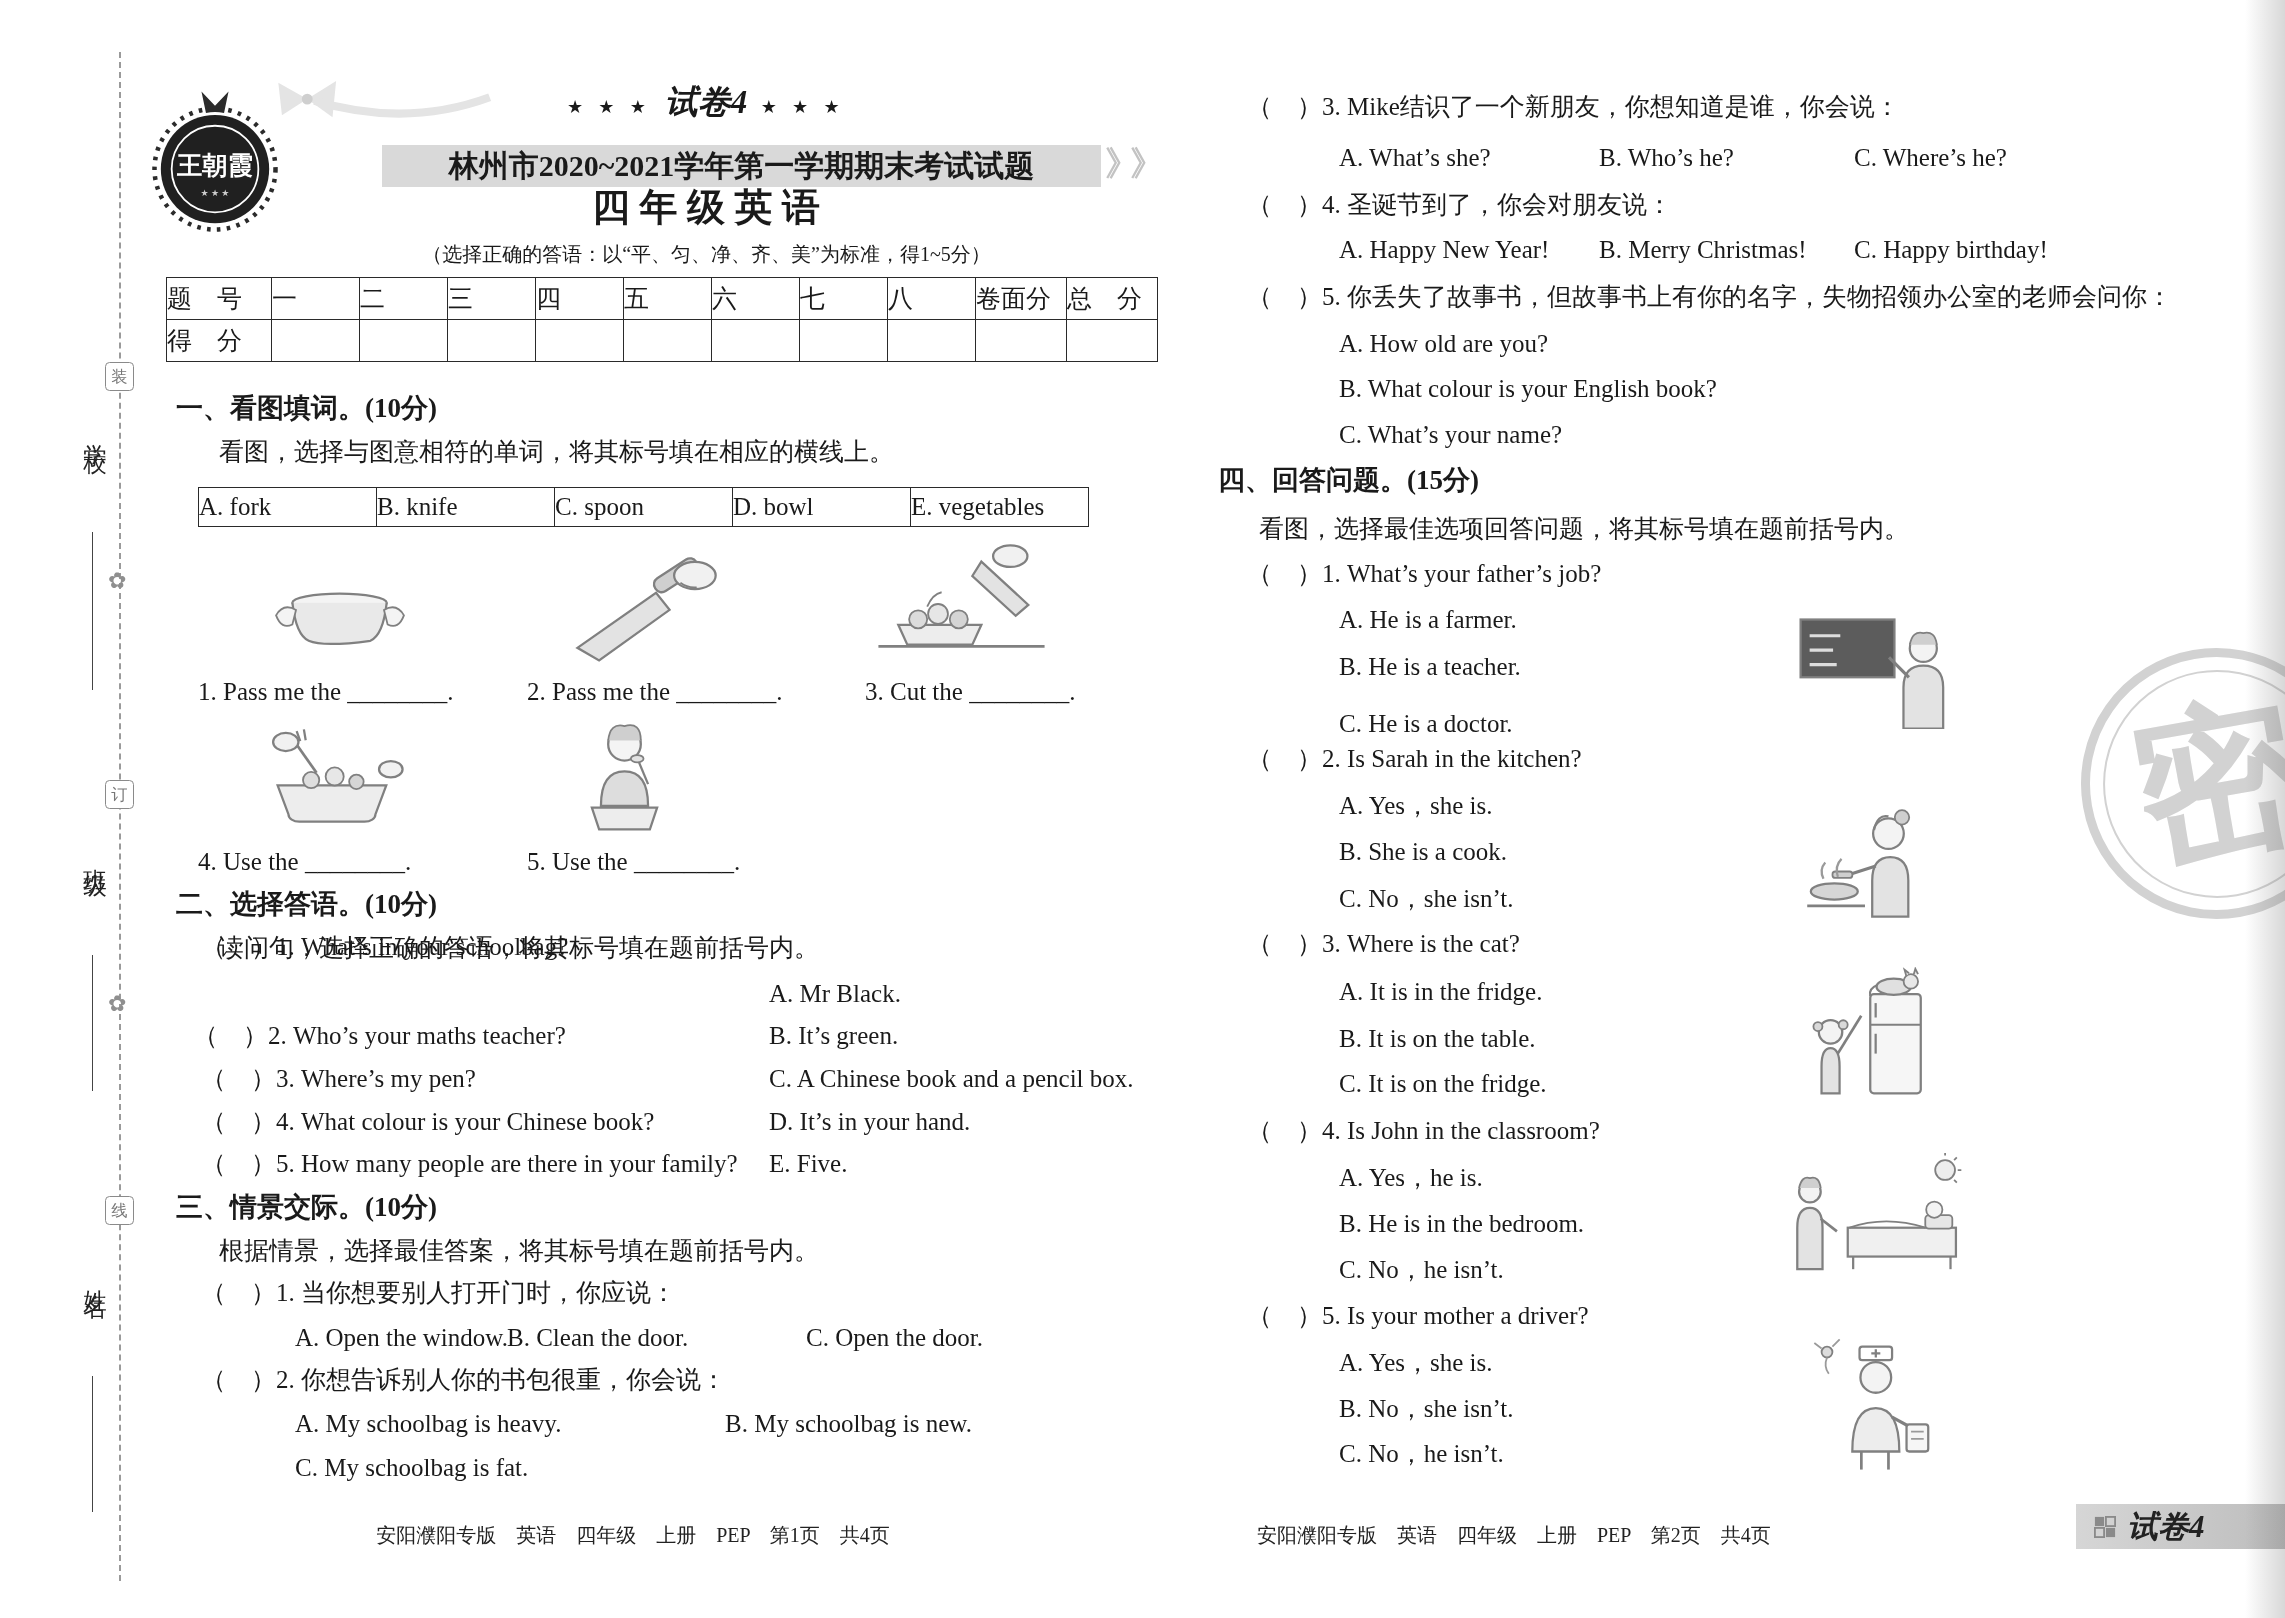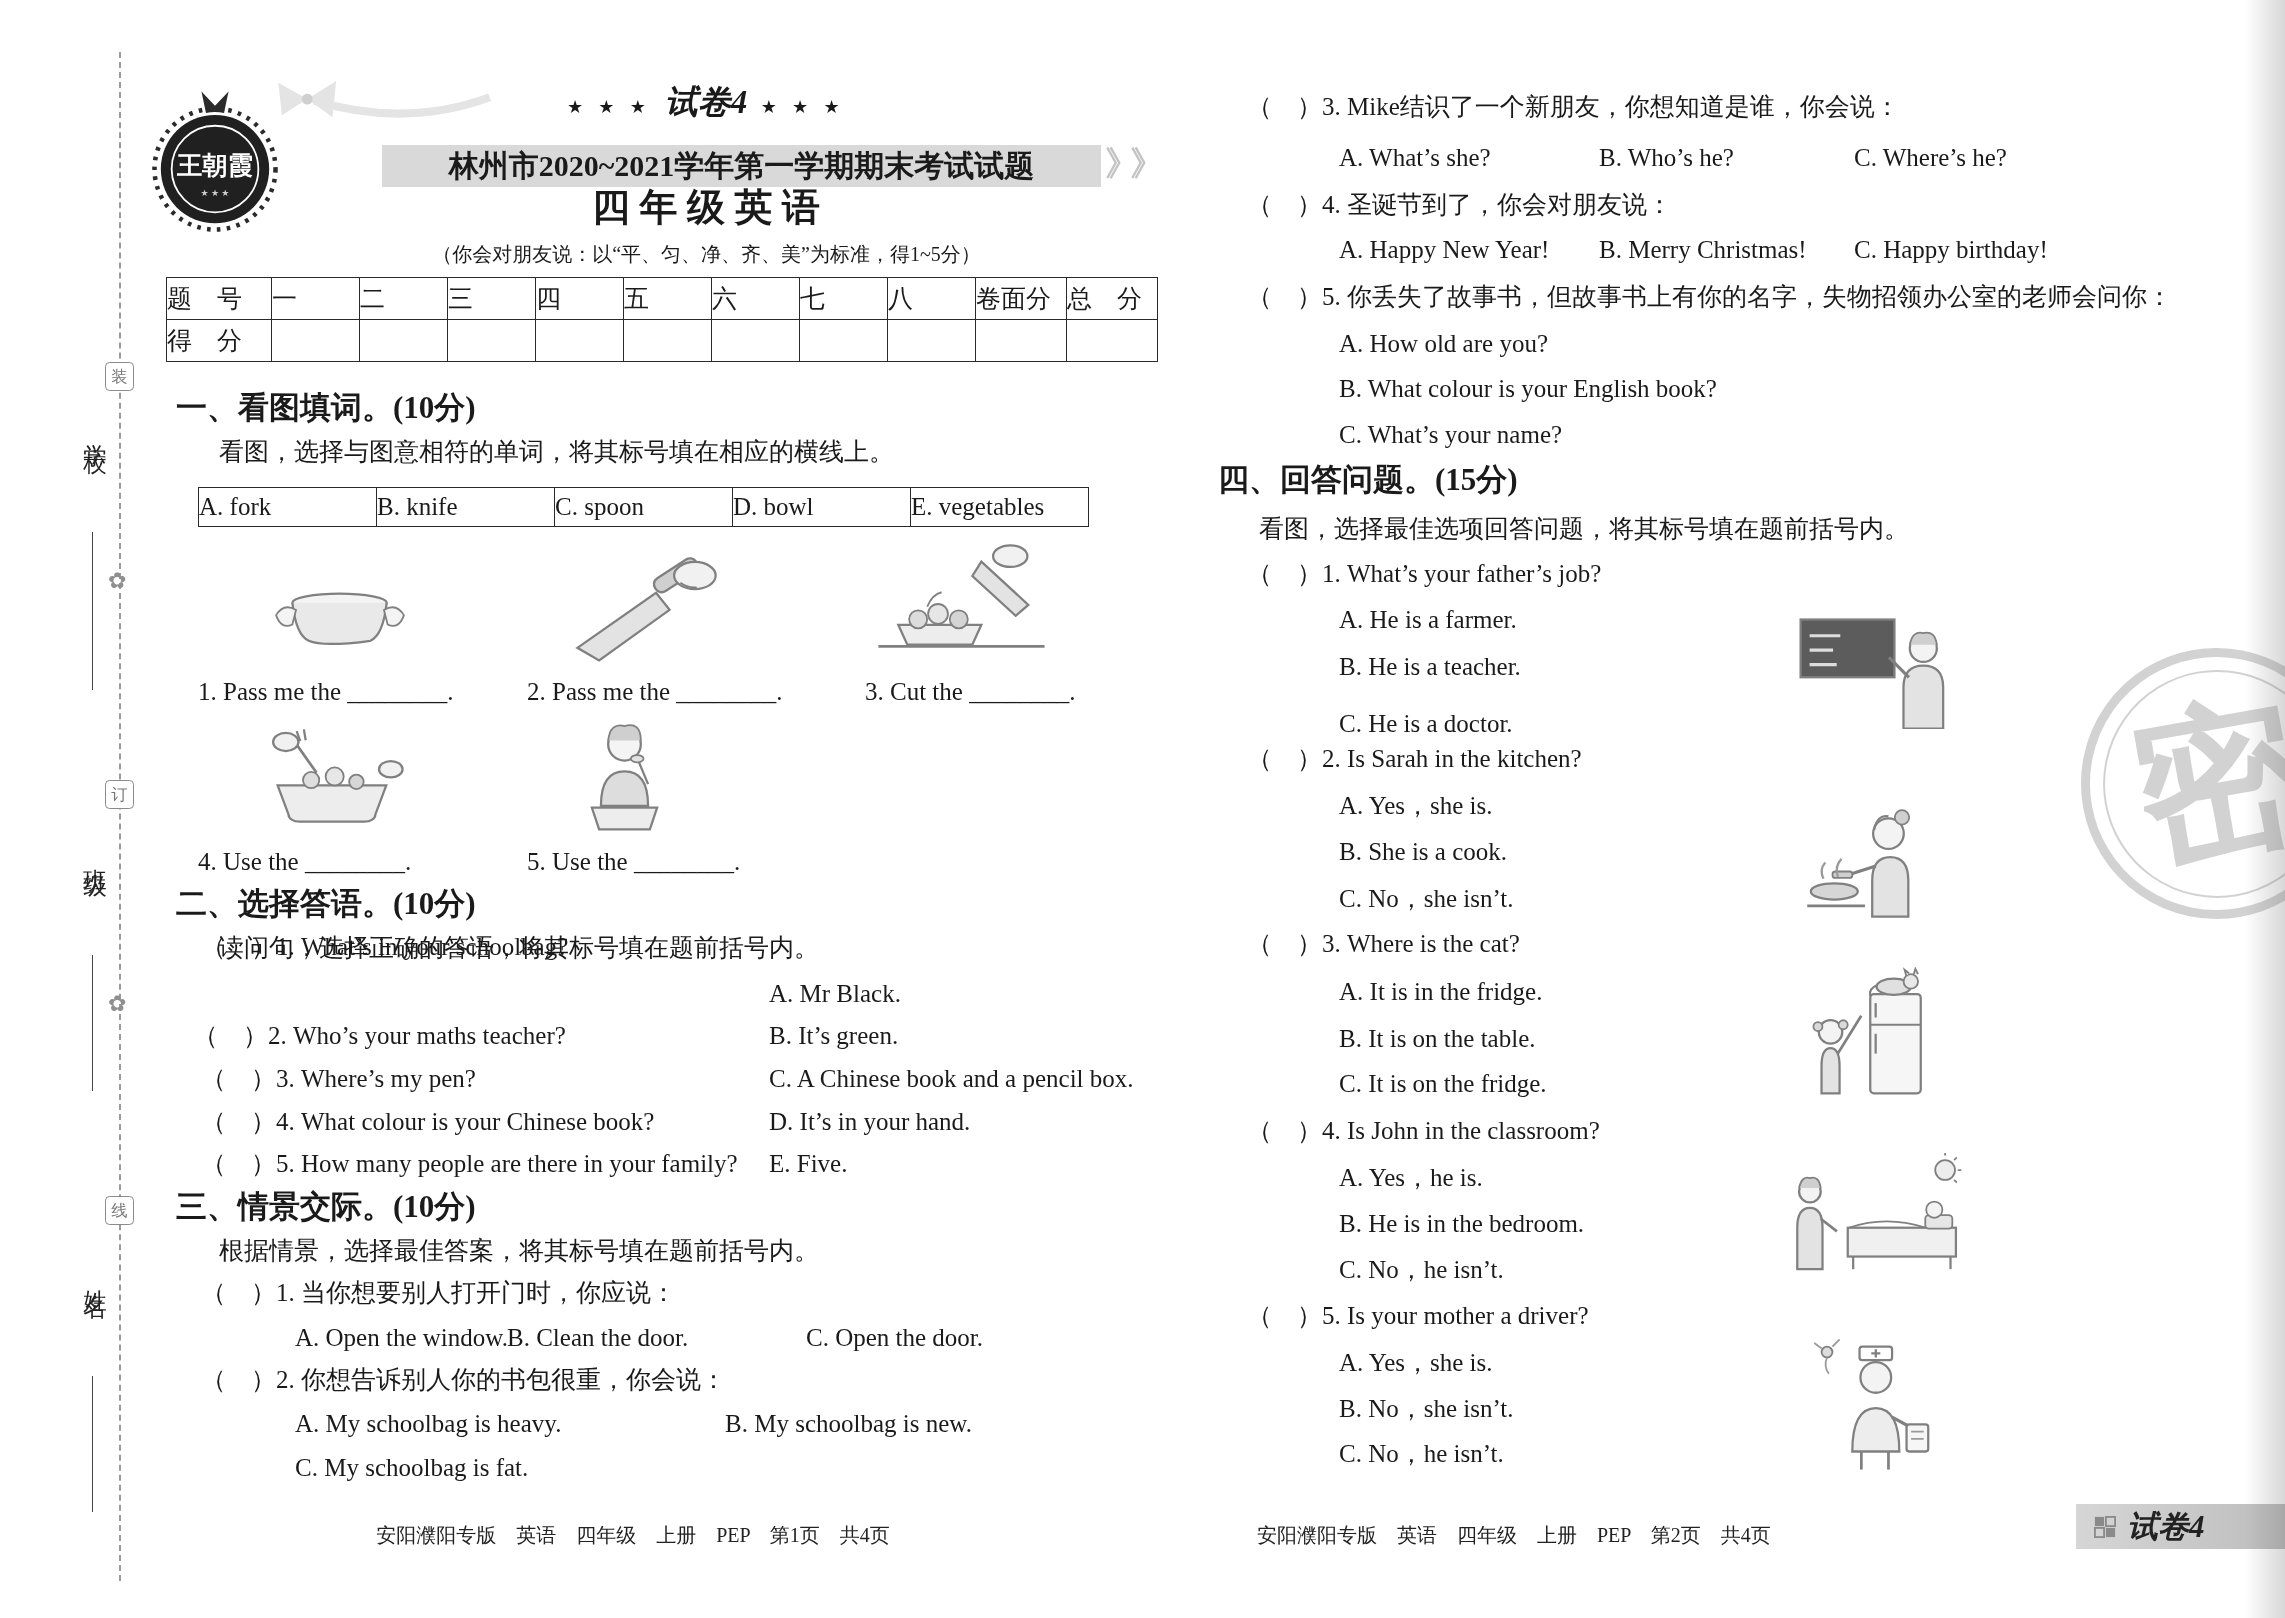--- a/index.html
+++ b/index.html
@@ -1,21 +1,21 @@
 <!DOCTYPE html>
 <html style="font-size:14.5px"><head>
 <meta charset="utf-8">
 <style>
   html,body { margin:0; padding:0; background:#e9e9e9; }
   .sheet {
     position:relative; width:2286px; height:1618px; background:#ffffff;
     overflow:hidden; font-family:"Liberation Serif","DejaVu Serif",serif; color:#1a1a1a;
   }
   .t { position:absolute; white-space:nowrap; font-size:25px; line-height:34px; }
-  .h { font-size:31px; font-weight:bold; }
+  .h { font-size:27px; font-weight:bold; }
   .band {
     position:absolute; left:382px; top:145px; width:719px; height:42px;
     background:#d9d9d9; text-align:center; font-weight:bold; font-size:30px; line-height:42px;
   }
   .chev { position:absolute; left:1105px; top:141px; font-size:34px; color:#c3c3c3; font-weight:bold; letter-spacing:-9px; }
   table.grid { border-collapse:collapse; background:#fff; }
   table.grid td { border:1.8px solid #2a2a2a; text-align:left; font-size:25px; padding:0; }
   .vert { writing-mode:vertical-rl; font-size:23.5px; letter-spacing:6.3px; color:#222; }
   .vline { position:absolute; width:0; border-left:1.8px solid #444; }
   .binding { position:absolute; left:119px; top:52px; height:1529px; width:0; border-left:2.7px dashed #9a9a9a; }
@@ -96,21 +96,21 @@
     <div class="t" style="left:480px;top:85px;width:452px;text-align:center">
       <span style="font-size:18px;letter-spacing:5.4px">★ ★ ★</span>
       <span style="font-size:33px;font-weight:bold;font-style:italic;margin:0 7.2px">试卷4</span>
       <span style="font-size:18px;letter-spacing:5.4px">★ ★ ★</span>
     </div>
 
     <div class="band">林州市2020~2021学年第一学期期末考试试题</div>
     <div class="chev">》》</div>
 
     <div class="t" style="left:480px;top:190px;width:452px;text-align:center;font-size:38px;font-weight:bold">四 年 级 英 语</div>
-    <div class="t" style="left:390px;top:237px;width:633px;text-align:center;font-size:20px">（你会对朋友说：以“平、匀、净、齐、美”为标准，得1~5分）</div>
+    <div class="t" style="left:390px;top:237px;width:633px;text-align:center;font-size:20px">（选择正确的答语：以“平、匀、净、齐、美”为标准，得1~5分）</div>
 
     <div style="position:absolute;left:166px;top:277px">
       <table class="grid">
         <tbody>
             <tr>
           <td style="width:104px;height:41px">题　号</td>
           <td style="width:87px">一</td>
           <td style="width:87px">二</td>
           <td style="width:87px">三</td>
           <td style="width:87px">四</td>

